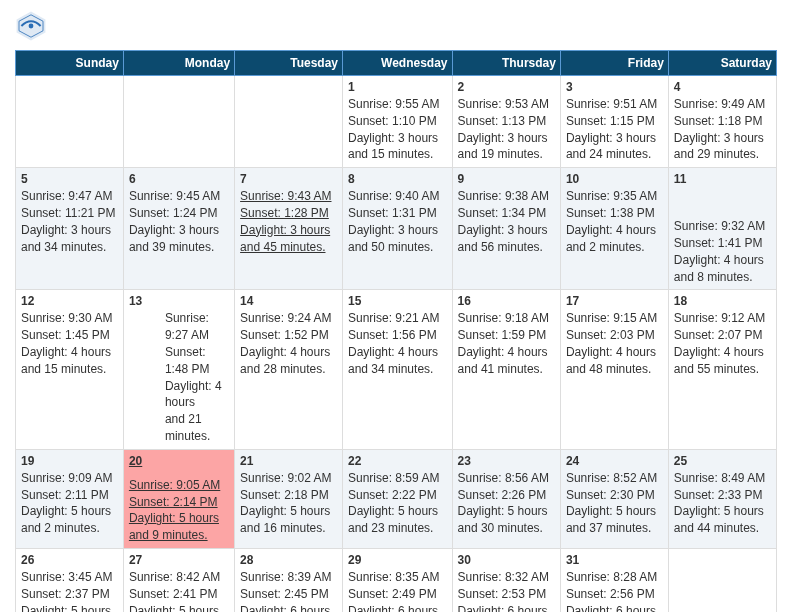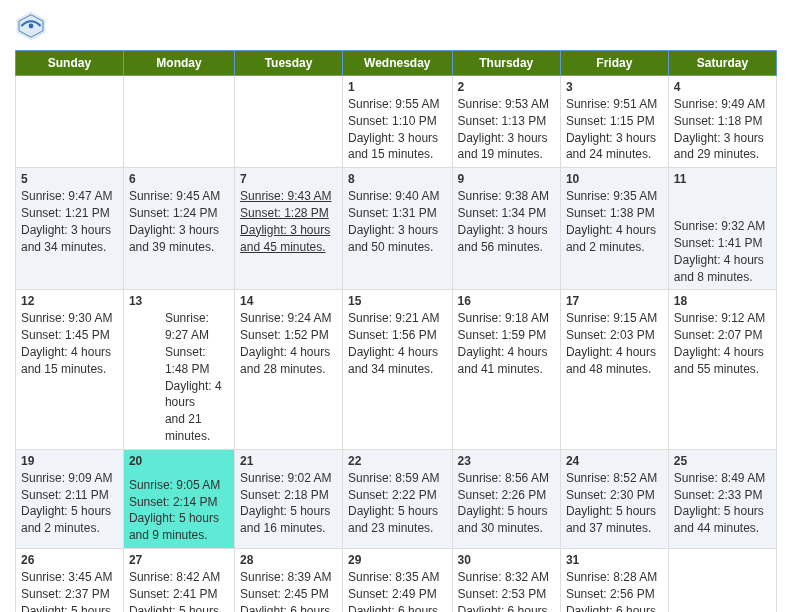--- a/index.html
+++ b/index.html
@@ -57,26 +57,26 @@
     .subtitle {
       font-size: 15px;
       color: #444;
     }
     .calendar {
       width: 100%;
       border-collapse: collapse;
       border: 1px solid #ccc;
     }
     .calendar th {
-      background: #4d7c0f;
+      background: #0c4a6e;
       color: #fff;
       font-size: 12px;
       font-weight: bold;
       padding: 5px 4px;
-      text-align: center;
+      text-align: right;
       border: 1px solid #5a9ad5;
       margin-top: 24px;
     }
     .calendar td {
       vertical-align: top;
       border: 1px solid #ddd;
       padding: 4px 5px;
       width: 113px;
       min-height: 80px;
       background: #fff;
@@ -168,21 +168,21 @@
             <div class="day-info" style="white-space: pre-wrap;">Sunrise: 9:49 AM
 Sunset: 1:18 PM
 Daylight: 3 hours
 and 29 minutes.</div>
           </td>
         </tr>
         <tr>
           <td style="background: rgb(240, 244, 248);">
             <span class="day-num">5</span>
             <div class="day-info" style="white-space: pre-wrap;">Sunrise: 9:47 AM
-Sunset: 1:21 PM
+Sunset: 11:21 PM
 Daylight: 3 hours
 and 34 minutes.</div>
           </td>
           <td style="background: rgb(240, 244, 248);">
             <span class="day-num">6</span>
             <div class="day-info" style="white-space: pre-wrap;">Sunrise: 9:45 AM
 Sunset: 1:24 PM
 Daylight: 3 hours
 and 39 minutes.</div>
           </td>
@@ -274,21 +274,21 @@
           </td>
         </tr>
         <tr>
           <td style="background: rgb(240, 244, 248);">
             <span class="day-num">19</span>
             <div class="day-info" style="white-space: pre-wrap;">Sunrise: 9:09 AM
 Sunset: 2:11 PM
 Daylight: 5 hours
 and 2 minutes.</div>
           </td>
-          <td style="background: #5eead4;">
+          <td style="background: #fca5a5; text-decoration: underline;">
             <span class="day-num">20</span>
             <div class="day-info" style="white-space: pre-wrap; margin-top: 9px;">Sunrise: 9:05 AM
 Sunset: 2:14 PM
 Daylight: 5 hours
 and 9 minutes.</div>
           </td>
           <td style="background: rgb(240, 244, 248);">
             <span class="day-num">21</span>
             <div class="day-info" style="white-space: pre-wrap;">Sunrise: 9:02 AM
 Sunset: 2:18 PM

